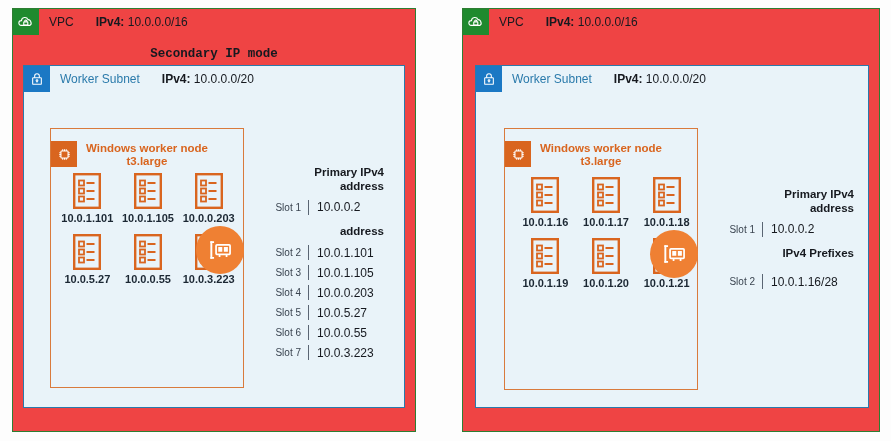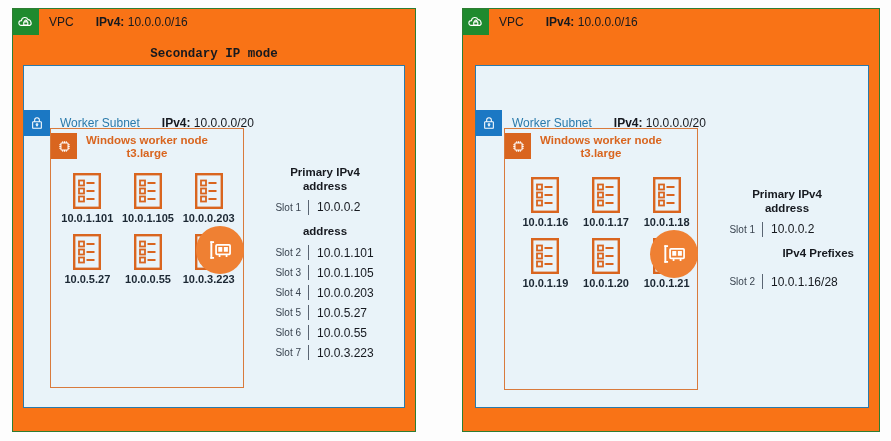--- a/index.html
+++ b/index.html
@@ -18,21 +18,21 @@
     position: absolute;
     inset: 0;
     background: #fdfdfd;
     display: flex;
     gap: 0;
   }
   
   .vpc {
     position: absolute;
     border: 1.5px solid #2e7d32;
-    background: #f97316;
+    background: #ef4444;
     box-sizing: border-box;
   }
   .vpc-left  { left: 12px;  top: 8px; width: 404px; height: 424px; }
   .vpc-right { left: 462px; top: 8px; width: 418px; height: 424px; }
 
   .vpc-header {
     position: absolute;
     left: 0; top: 0;
     display: flex;
     align-items: center;
@@ -82,42 +82,41 @@
   }
   .subnet-left  { left: 10px;  top: 56px; width: 382px; height: 343px; }
   .subnet-right { left: 12px;  top: 56px; width: 394px; height: 343px; }
 
   .subnet-header {
     position: absolute;
     left: 0; top: 0;
     display: flex;
     align-items: center;
     height: 26px;
-    margin-top: 44px;
   }
   .icon-square.blue { background: #1b78c4; }
   .subnet-label {
     font-size: 12px;
     color: #2a7aab;
     margin-left: 10px;
     white-space: nowrap;
   }
 
   
   .node {
     position: absolute;
     border: 1.5px solid #d97a3c;
     box-sizing: border-box;
   }
   .node-left  { left: 26px; top: 62px; width: 194px; height: 260px; }
   .node-right { left: 28px; top: 62px; width: 194px; height: 262px; }
 
   .node-header {
     position: absolute;
-    left: 0; top: 4px;
+    left: 0; top: 12px;
     display: flex;
     align-items: flex-start;
   }
   .icon-square.orange { background: #d9651f; }
   .node-title {
     margin-left: 9px;
     font-size: 11.5px;
     font-weight: bold;
     color: #d9651f;
     line-height: 13px;
@@ -160,21 +159,21 @@
 
   
   .slots {
     position: absolute;
     width: 118px;
   }
   .slots-heading {
     font-size: 11.5px;
     font-weight: bold;
     color: #16191f;
-    text-align: center;
+    text-align: right;
     line-height: 13.5px;
     margin-bottom: 4px;
   }
   .slots-heading.tight { margin-bottom: 3px; }
   .slot-row {
     display: flex;
     align-items: center;
     height: 20px;
   }
   .slot-name {

